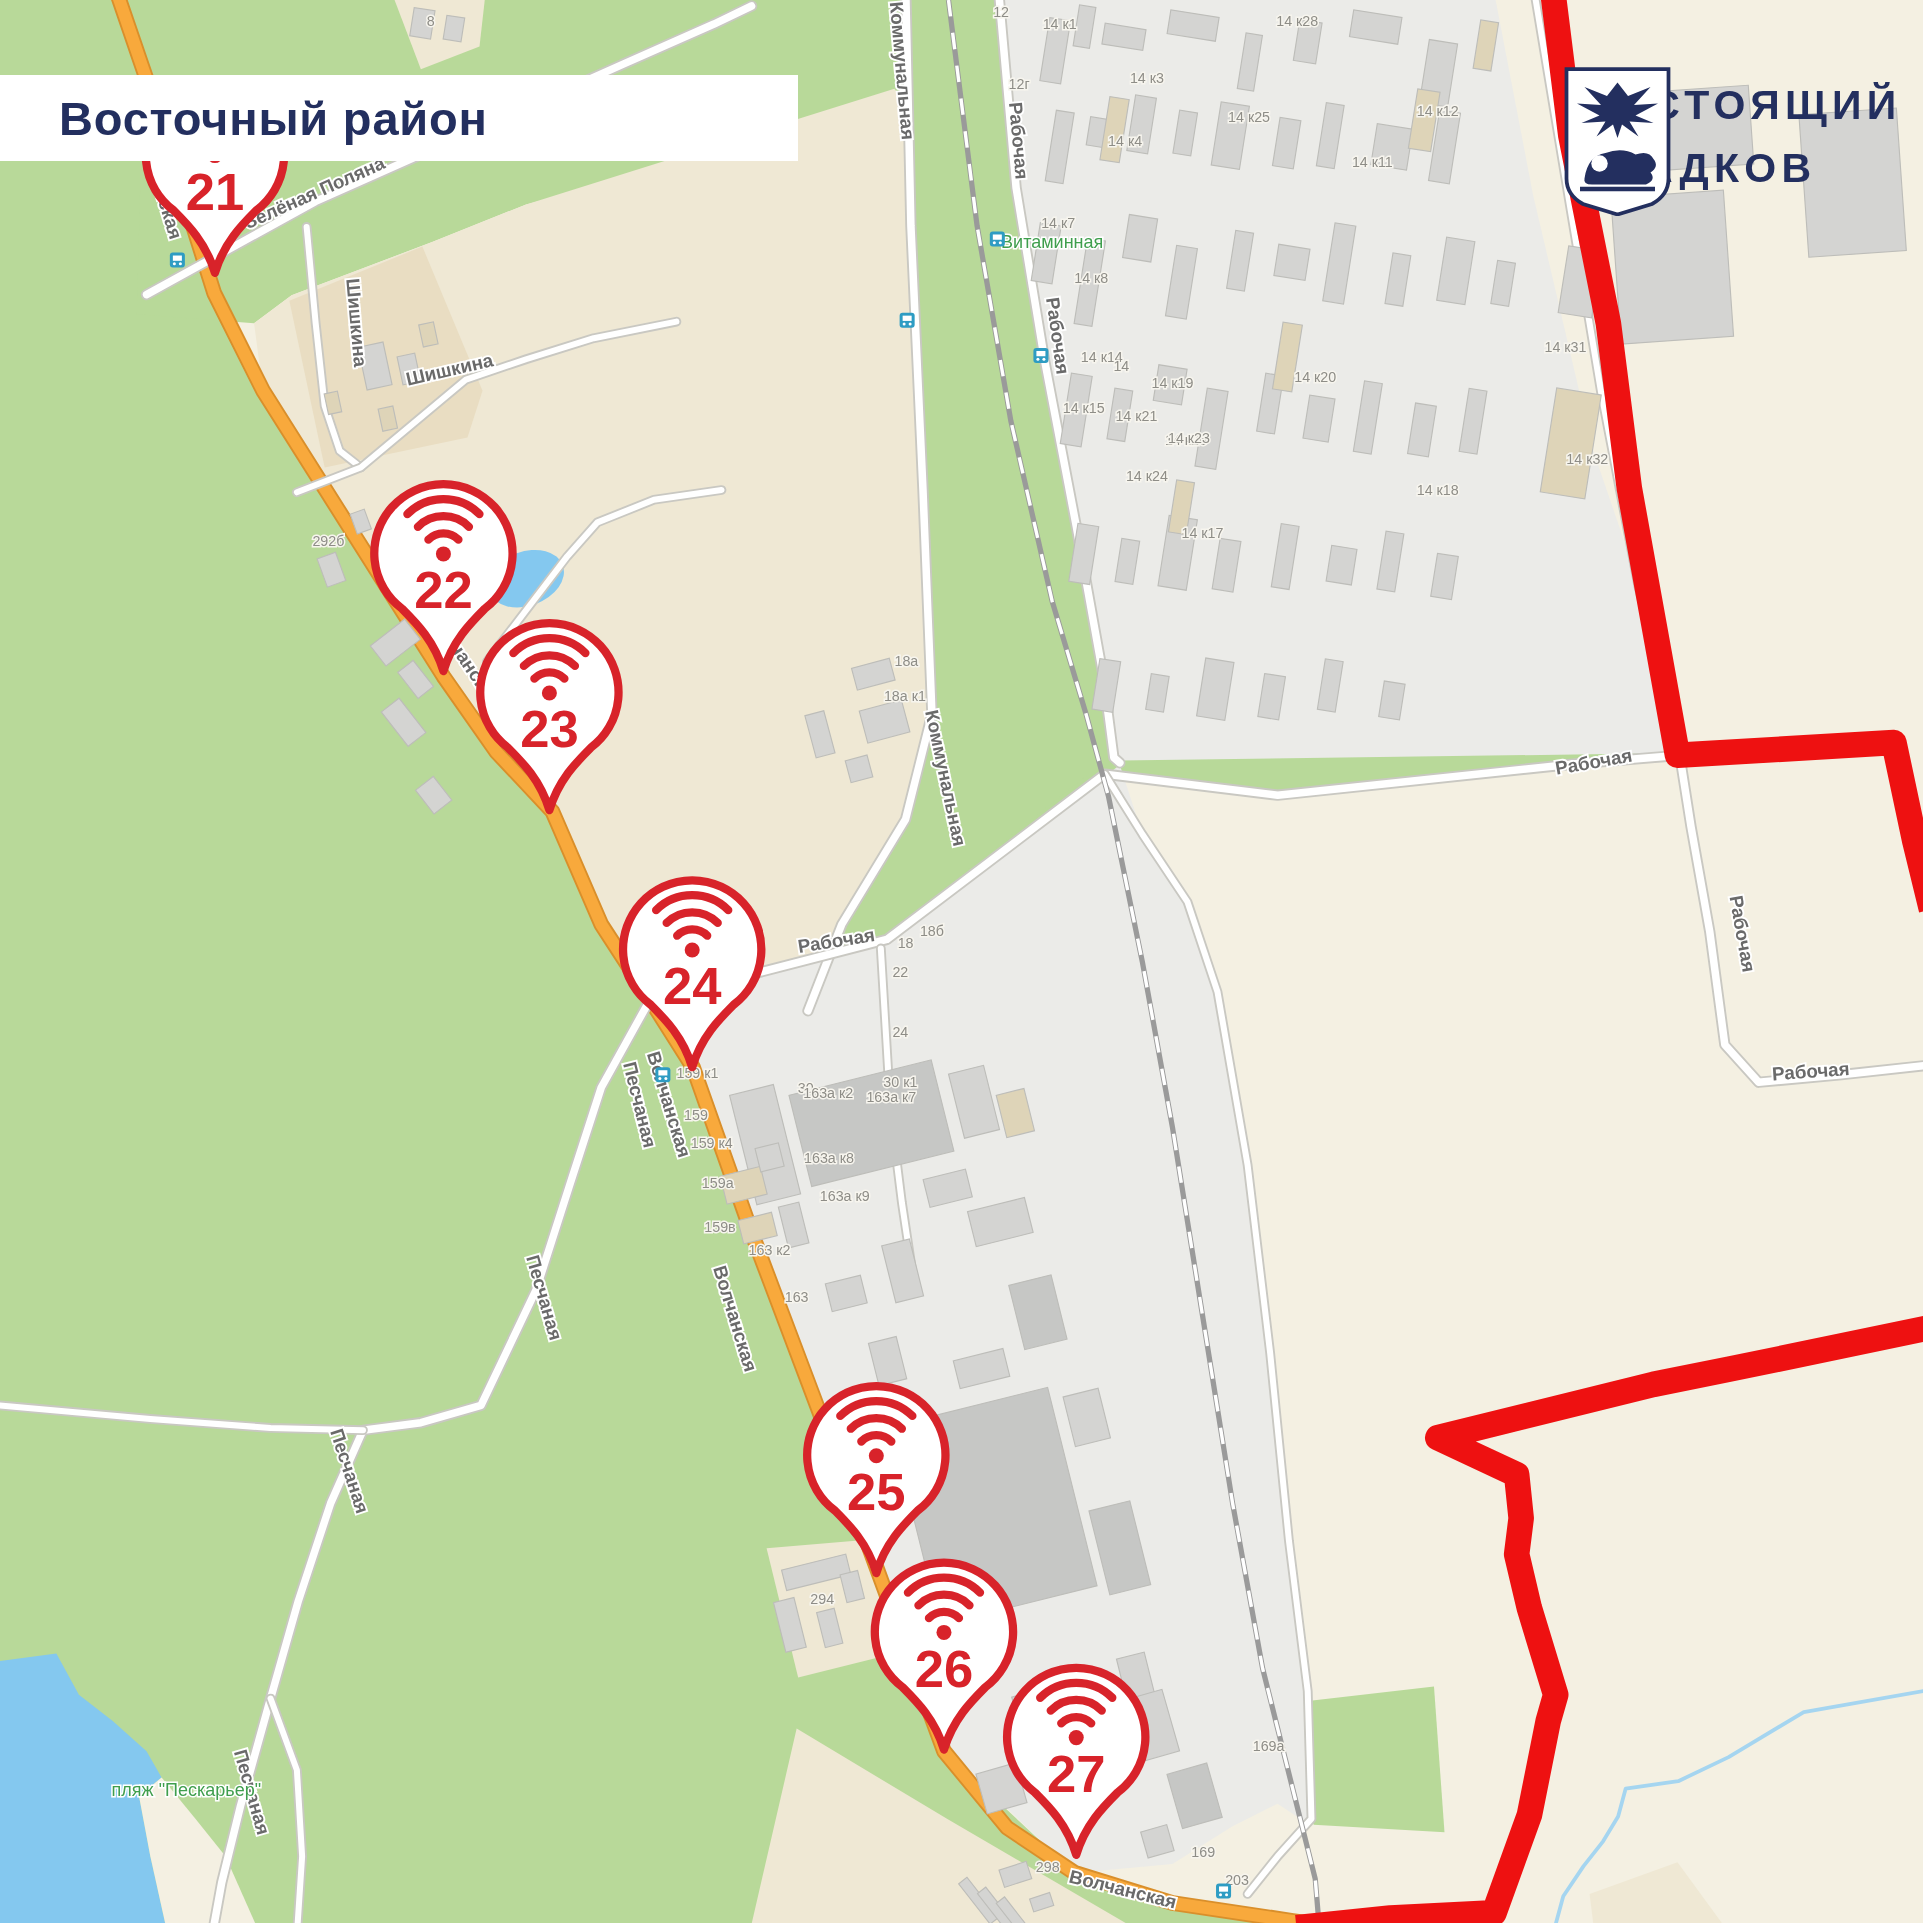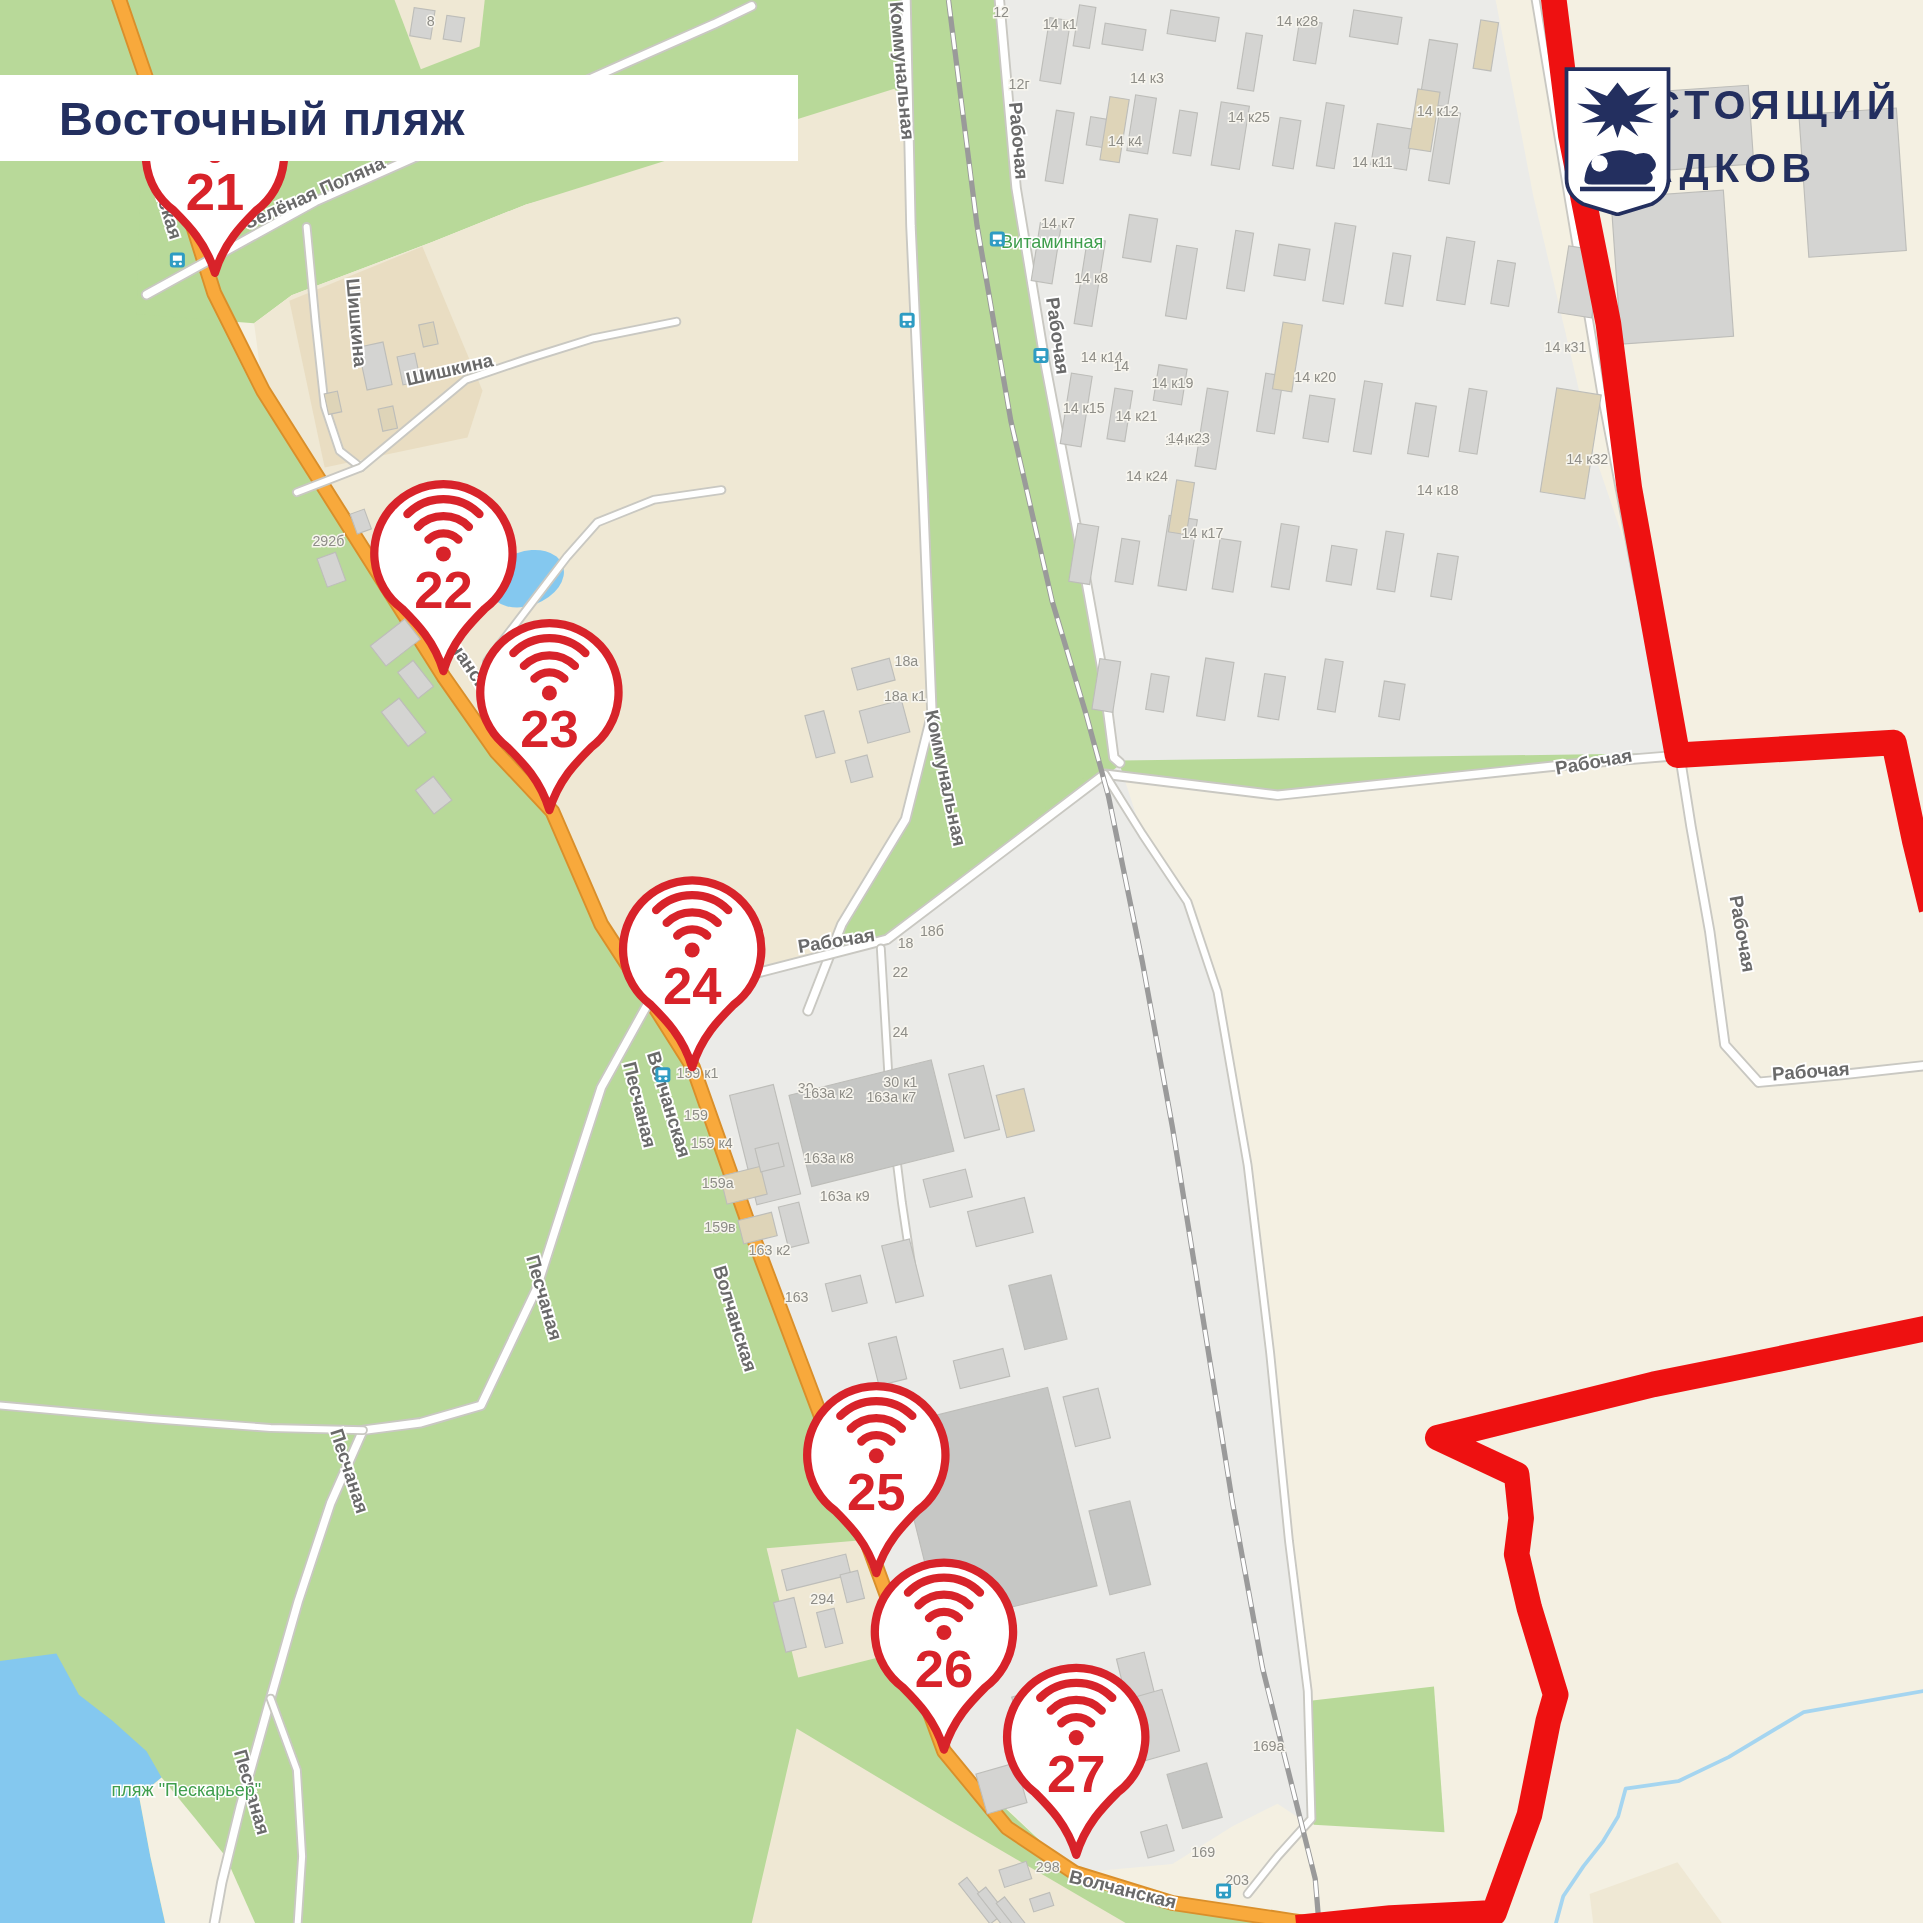--- a/index.html
+++ b/index.html
@@ -344,21 +344,21 @@
         <path d="M 0 148 C -12 108 -36 84 -55 65 A 92 92 0 1 1 55 65 C 36 84 12 108 0 148 Z" fill="#ffffff" stroke="#d8232a" stroke-width="11" stroke-linejoin="round"></path>
         <path d="M -20 -27 A 28 28 0 0 1 20 -27" fill="none" stroke="#d8232a" stroke-width="11" stroke-linecap="round"></path>
         <path d="M -34 -44 A 48 48 0 0 1 34 -44" fill="none" stroke="#d8232a" stroke-width="11" stroke-linecap="round"></path>
         <path d="M -48 -61 A 68 68 0 0 1 48 -61" fill="none" stroke="#d8232a" stroke-width="11" stroke-linecap="round"></path>
         <circle cx="0" cy="-8" r="10" fill="#d8232a"></circle>
         <text x="0" y="64" text-anchor="middle" fill="#d8232a" font-size="70" font-weight="800" font-family="&quot;Liberation Sans&quot;,&quot;DejaVu Sans&quot;,sans-serif">27</text>
       </g>
     </svg>
 
   <div class="banner" style="z-index: 5;">
-    <span>Восточный пляж</span>
+    <span>Восточный район</span>
   </div>
 
   <div class="logo" style="z-index: 5;">
     <svg class="crest" viewBox="0 0 148 200">
       <path d="M6 4 H142 V150 Q142 172 120 184 L74 198 L28 184 Q6 172 6 150 Z" fill="#ffffff" stroke="#232f5f" stroke-width="5"></path>
       <path d="M74 22 L60 40 L30 28 L52 52 L20 50 L50 66 L26 76 L58 74 L46 94 L68 78 L74 96 L80 78 L102 94 L90 74 L122 76 L98 66 L128 50 L96 52 L118 28 L88 40 Z" fill="#232f5f"></path>
       <path d="M30 150 Q34 120 58 116 Q80 108 98 118 Q116 112 122 124 Q130 134 118 142 Q126 152 112 158 L40 158 Q28 158 30 150 Z" fill="#232f5f"></path>
       <circle cx="50" cy="130" r="11" fill="#ffffff"></circle>
       <path d="M24 164 H124" stroke="#232f5f" stroke-width="6"></path>
     </svg>

